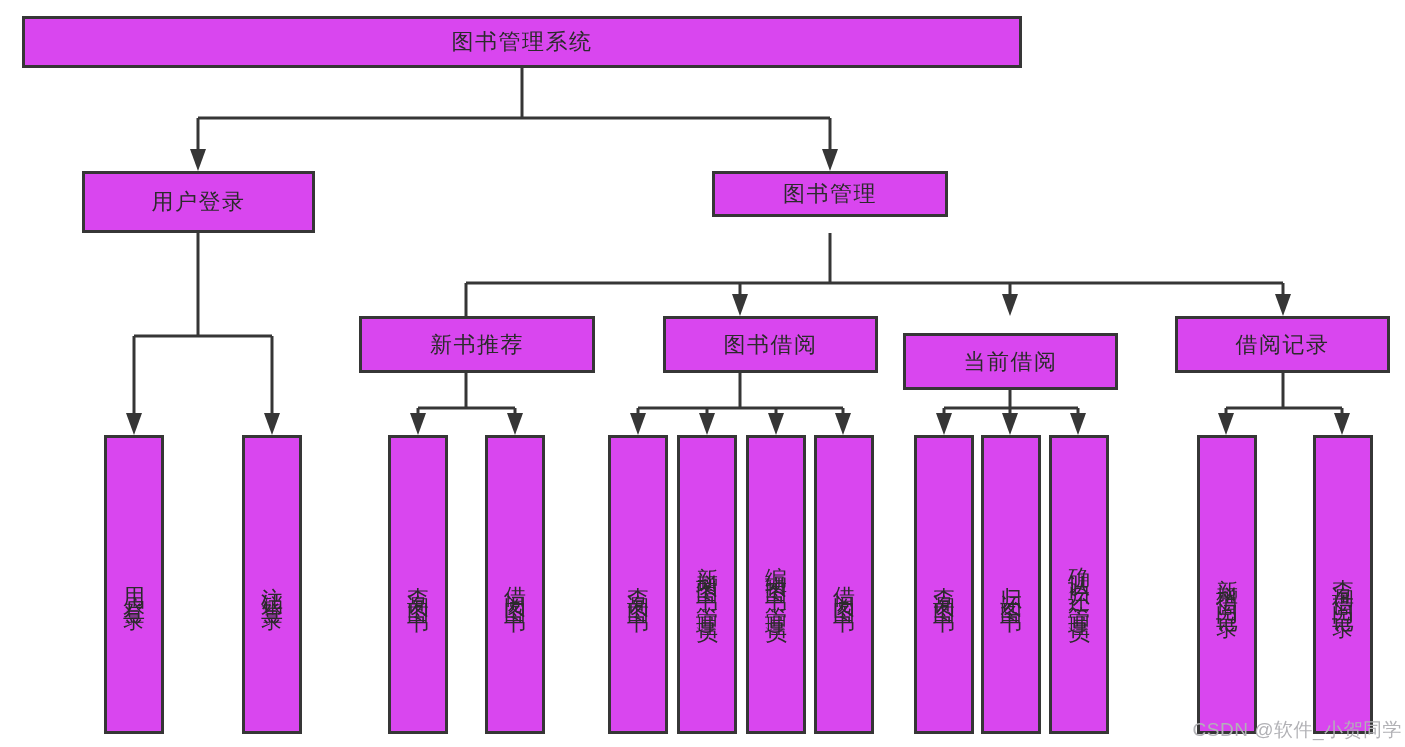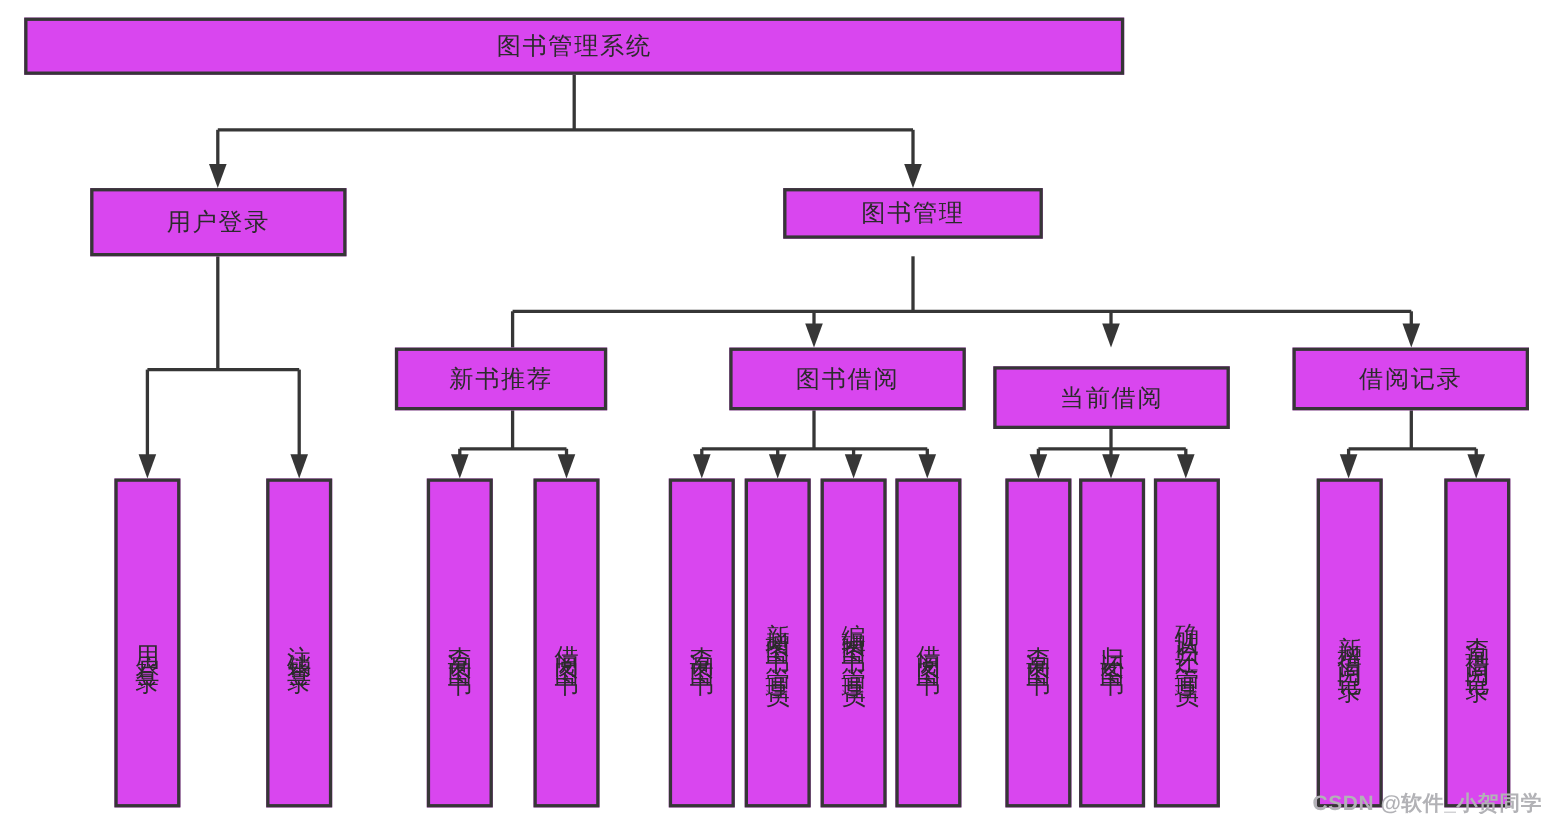--- a/index.html
+++ b/index.html
@@ -52,21 +52,20 @@
   }
   #watermark {
     position: absolute;
     right: 3px;
     top: 717px;
     font-size: 19px;
     color: #b2b2b6;
     letter-spacing: 0.5px;
     z-index: 3;
     white-space: nowrap;
-    font-weight: bold;
   }
 </style>
 </head>
 <body>
 
 <div id="canvas">
 
   <svg id="connector-svg" viewBox="0 0 1405 747" xmlns="http://www.w3.org/2000/svg">
       <line x1="522" y1="68" x2="522" y2="118" stroke="#363636" stroke-width="3"></line>
       <line x1="198" y1="118" x2="830" y2="118" stroke="#363636" stroke-width="3"></line>
@@ -125,21 +124,21 @@
     <span class="h-label">图书管理系统</span>
   </div>
 
   <div class="node" style="left:82px; top:171px; width:233px; height:62px;">
     <span class="h-label">用户登录</span>
   </div>
   <div class="node" style="left:712px; top:171px; width:236px; height:46px;">
     <span class="h-label">图书管理</span>
   </div>
 
-  <div class="node" style="left:359px; top:316px; width:193px; height:57px;">
+  <div class="node" style="left:359px; top:316px; width:236px; height:57px;">
     <span class="h-label">新书推荐</span>
   </div>
   <div class="node" style="left:633px; top:316px; width:215px; height:57px;margin-left:30px;">
     <span class="h-label">图书借阅</span>
   </div>
   <div class="node" style="left:903px; top:333px; width:215px; height:57px;">
     <span class="h-label">当前借阅</span>
   </div>
   <div class="node" style="left:1175px; top:316px; width:215px; height:57px;">
     <span class="h-label">借阅记录</span>

